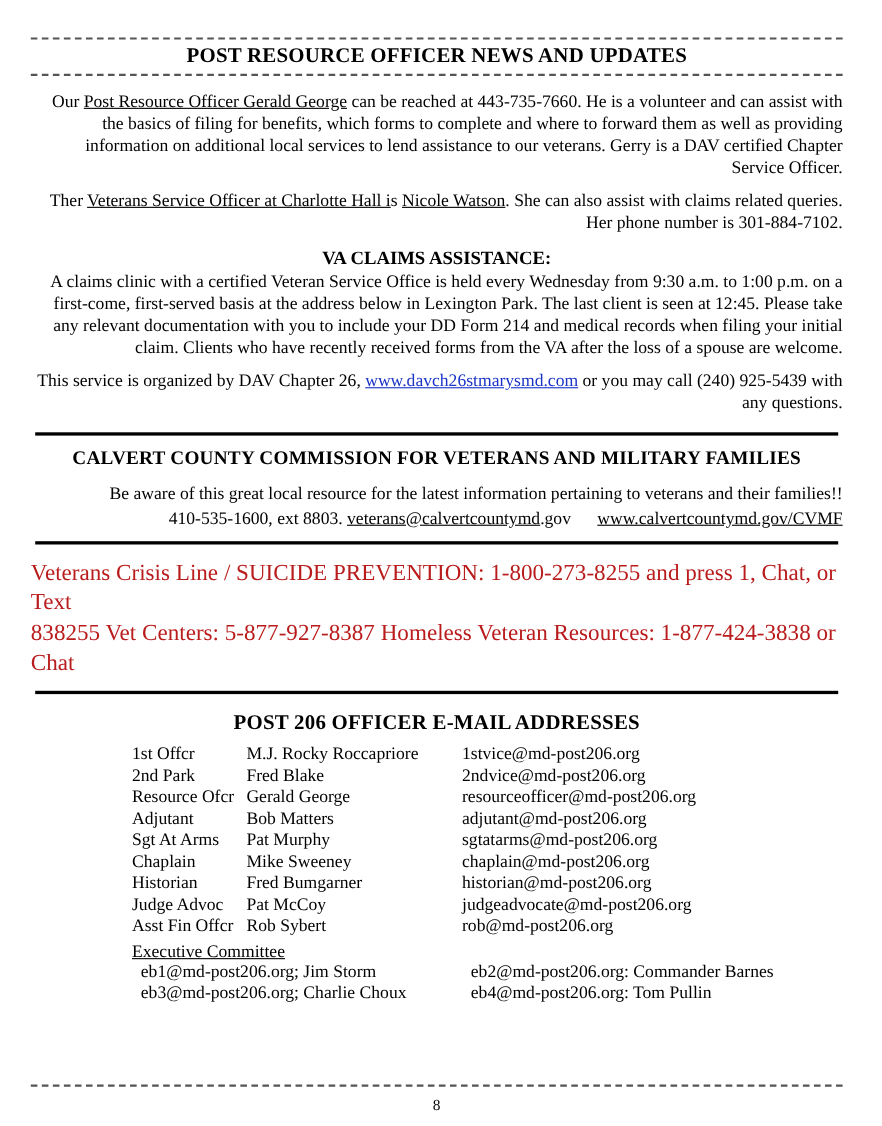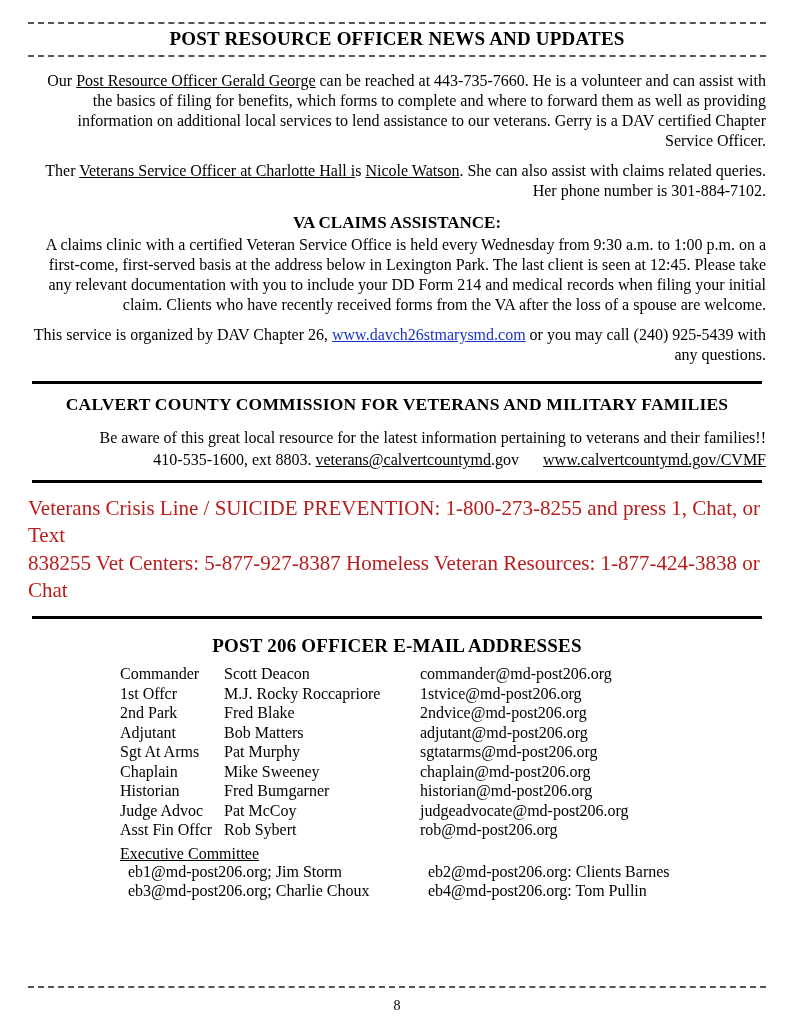--- a/index.html
+++ b/index.html
@@ -13,21 +13,21 @@
     font-family: "Liberation Serif", serif;
     color: #000000;
     position: relative;
     overflow: hidden;
   }
   .page {
     position: relative;
     width: 794px;
     height: 1024px;
     box-sizing: border-box;
-    padding: 0 28px;
+    padding: 12px 28px;
   }
   .dashed-rule {
     border-top: 2px dashed #555555;
     height: 0;
     margin: 0;
   }
   .solid-rule {
     border-top: 3px solid #000000;
     height: 0;
     margin: 0;
@@ -164,35 +164,35 @@
 
   <div class="rule-wrap">
     <div class="solid-rule"></div>
   </div>
 
   <div class="section-title" style="margin-top:16px">POST 206 OFFICER E-MAIL ADDRESSES</div>
 
   <table class="emails">
     <tbody>
       <tr>
-        <td class="col-role">Commander</td>
-        <td class="col-name">Scott Deacon</td>
-        <td class="col-email">commander@md-post206.org</td>
-      </tr>
-      <tr>
         <td class="col-role">1st Offcr</td>
         <td class="col-name">M.J. Rocky Roccapriore</td>
         <td class="col-email">1stvice@md-post206.org</td>
       </tr>
       <tr>
         <td class="col-role">2nd Park</td>
         <td class="col-name">Fred Blake</td>
         <td class="col-email">2ndvice@md-post206.org</td>
       </tr>
       <tr>
+        <td class="col-role">Resource Ofcr</td>
+        <td class="col-name">Gerald George</td>
+        <td class="col-email">resourceofficer@md-post206.org</td>
+      </tr>
+      <tr>
         <td class="col-role">Adjutant</td>
         <td class="col-name">Bob Matters</td>
         <td class="col-email">adjutant@md-post206.org</td>
       </tr>
       <tr>
         <td class="col-role">Sgt At Arms</td>
         <td class="col-name">Pat Murphy</td>
         <td class="col-email">sgtatarms@md-post206.org</td>
       </tr>
       <tr>
@@ -217,21 +217,21 @@
       </tr>
     </tbody>
   </table>
 
   <div class="exec-label">Executive Committee</div>
 
   <table class="exec">
     <tbody>
       <tr>
         <td class="exec-left">eb1@md-post206.org; Jim Storm</td>
-        <td>eb2@md-post206.org:  Clients Barnes</td>
+        <td>eb2@md-post206.org:  Commander Barnes</td>
       </tr>
       <tr>
         <td class="exec-left">eb3@md-post206.org; Charlie Choux</td>
         <td>eb4@md-post206.org:  Tom Pullin</td>
       </tr>
     </tbody>
   </table>
 
   <div class="footer-rule"></div>
   <div class="page-num">8</div>

